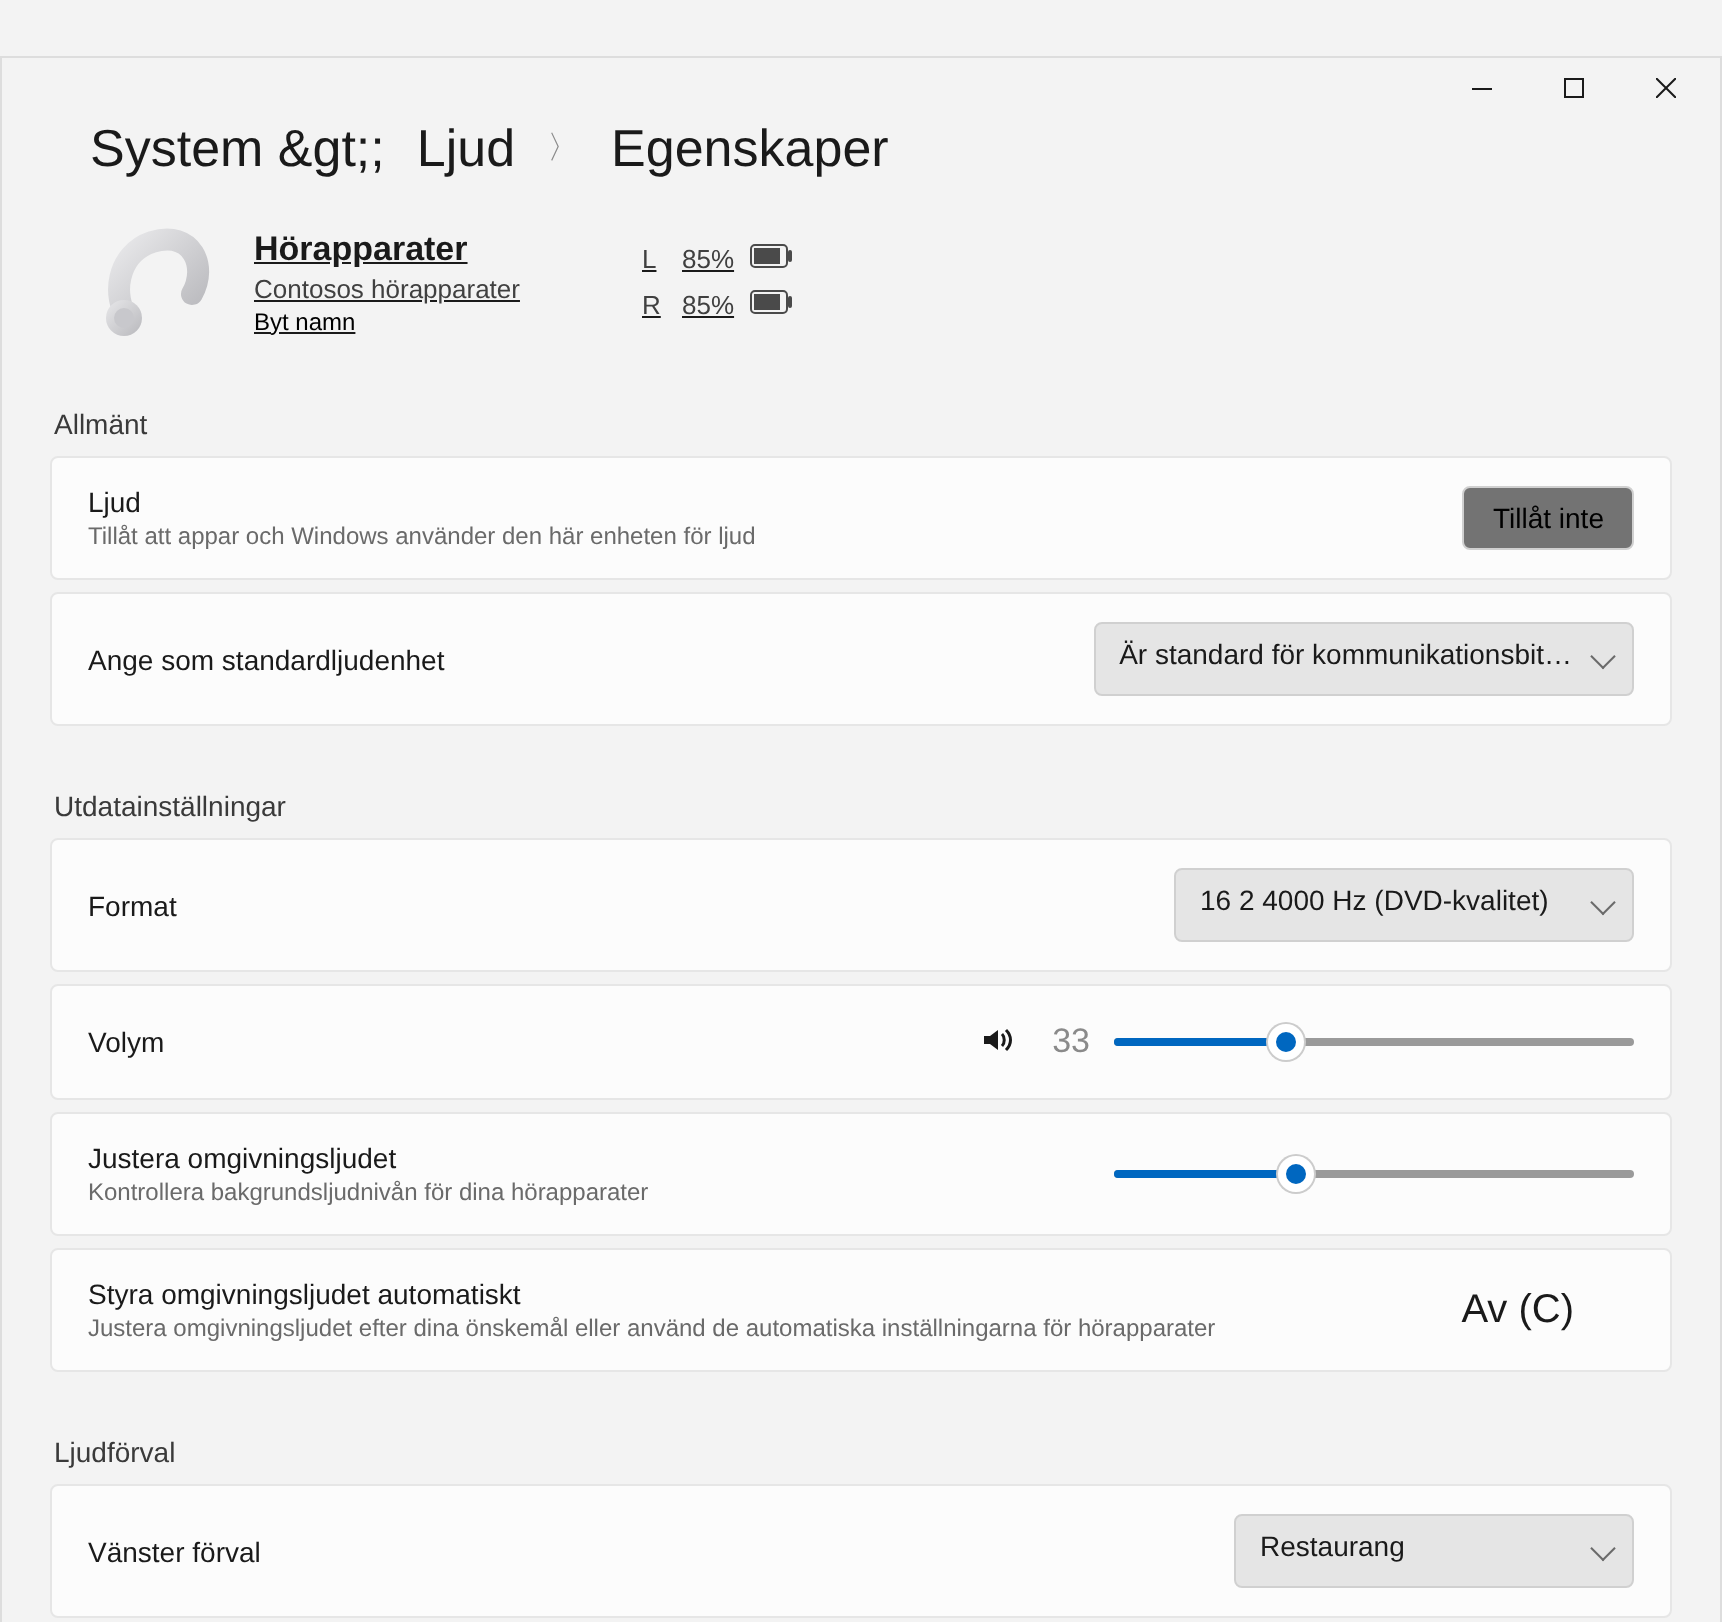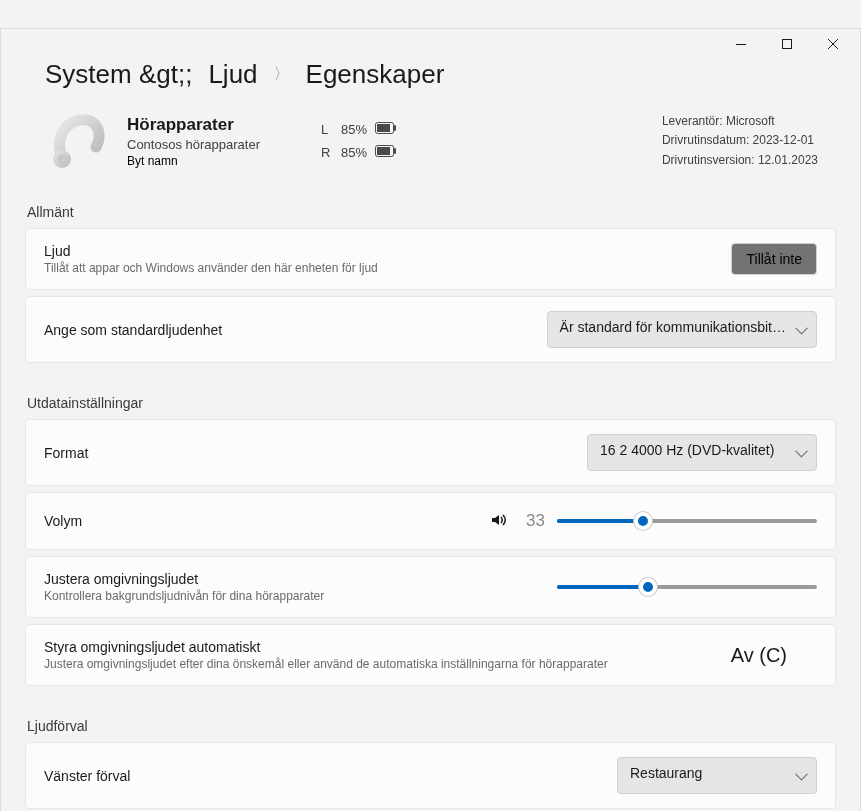--- a/index.html
+++ b/index.html
@@ -40,20 +40,21 @@
   .breadcrumb {
     display:flex; align-items:center; gap: 16px;
     font-size: 26px; font-weight: 400; color:#1a1a1a;
     margin-bottom: 16px;
     padding-left: 20px;
   }
   .breadcrumb .sep { color:#8a8a8a; font-size: 16px; }
   .device-header {
     display:flex; align-items:center; gap: 14px;
     padding: 0 18px 16px 18px;
+    text-decoration: underline;
   }
   .device-icon {
     width: 70px; height: 70px;
     display:flex; align-items:center; justify-content:center;
   }
   .device-meta { flex: 0 0 auto; min-width: 150px;}
   .device-meta .title { font-size: 17px; font-weight:600; margin-bottom: 2px;}
   .device-meta .sub { font-size: 13px; color:#404040; margin-bottom: 2px;}
   .device-meta .rename { font-size: 12px; color:#000000;}
   .battery-block { margin-left: 30px; font-size: 13px; color:#404040; }
@@ -182,25 +183,20 @@
           <span class="pct">85%</span>
           <span>
             <svg width="22" height="12" viewBox="0 0 22 12">
                 <rect x="0.5" y="0.5" width="18" height="11" rx="2" fill="none" stroke="#4a4a4a"></rect>
                 <rect x="19" y="3" width="2" height="6" rx="1" fill="#4a4a4a"></rect>
                 <rect x="2" y="2" width="13" height="8" fill="#4a4a4a"></rect>
               </svg>
           </span>
         </div>
       </div>
-      <div class="driver-info">
-        <div>Leverantör: Microsoft</div>
-        <div>Drivrutinsdatum: 2023-12-01</div>
-        <div>Drivrutinsversion: 12.01.2023</div>
-      </div>
     </div>
 
     <div class="section-label">Allmänt</div>
 
     <div class="card">
       <div class="left">
         <div class="row-title">Ljud</div>
         <div class="row-sub">Tillåt att appar och Windows använder den här enheten för ljud</div>
       </div>
       <button class="btn">Tillåt inte</button>

